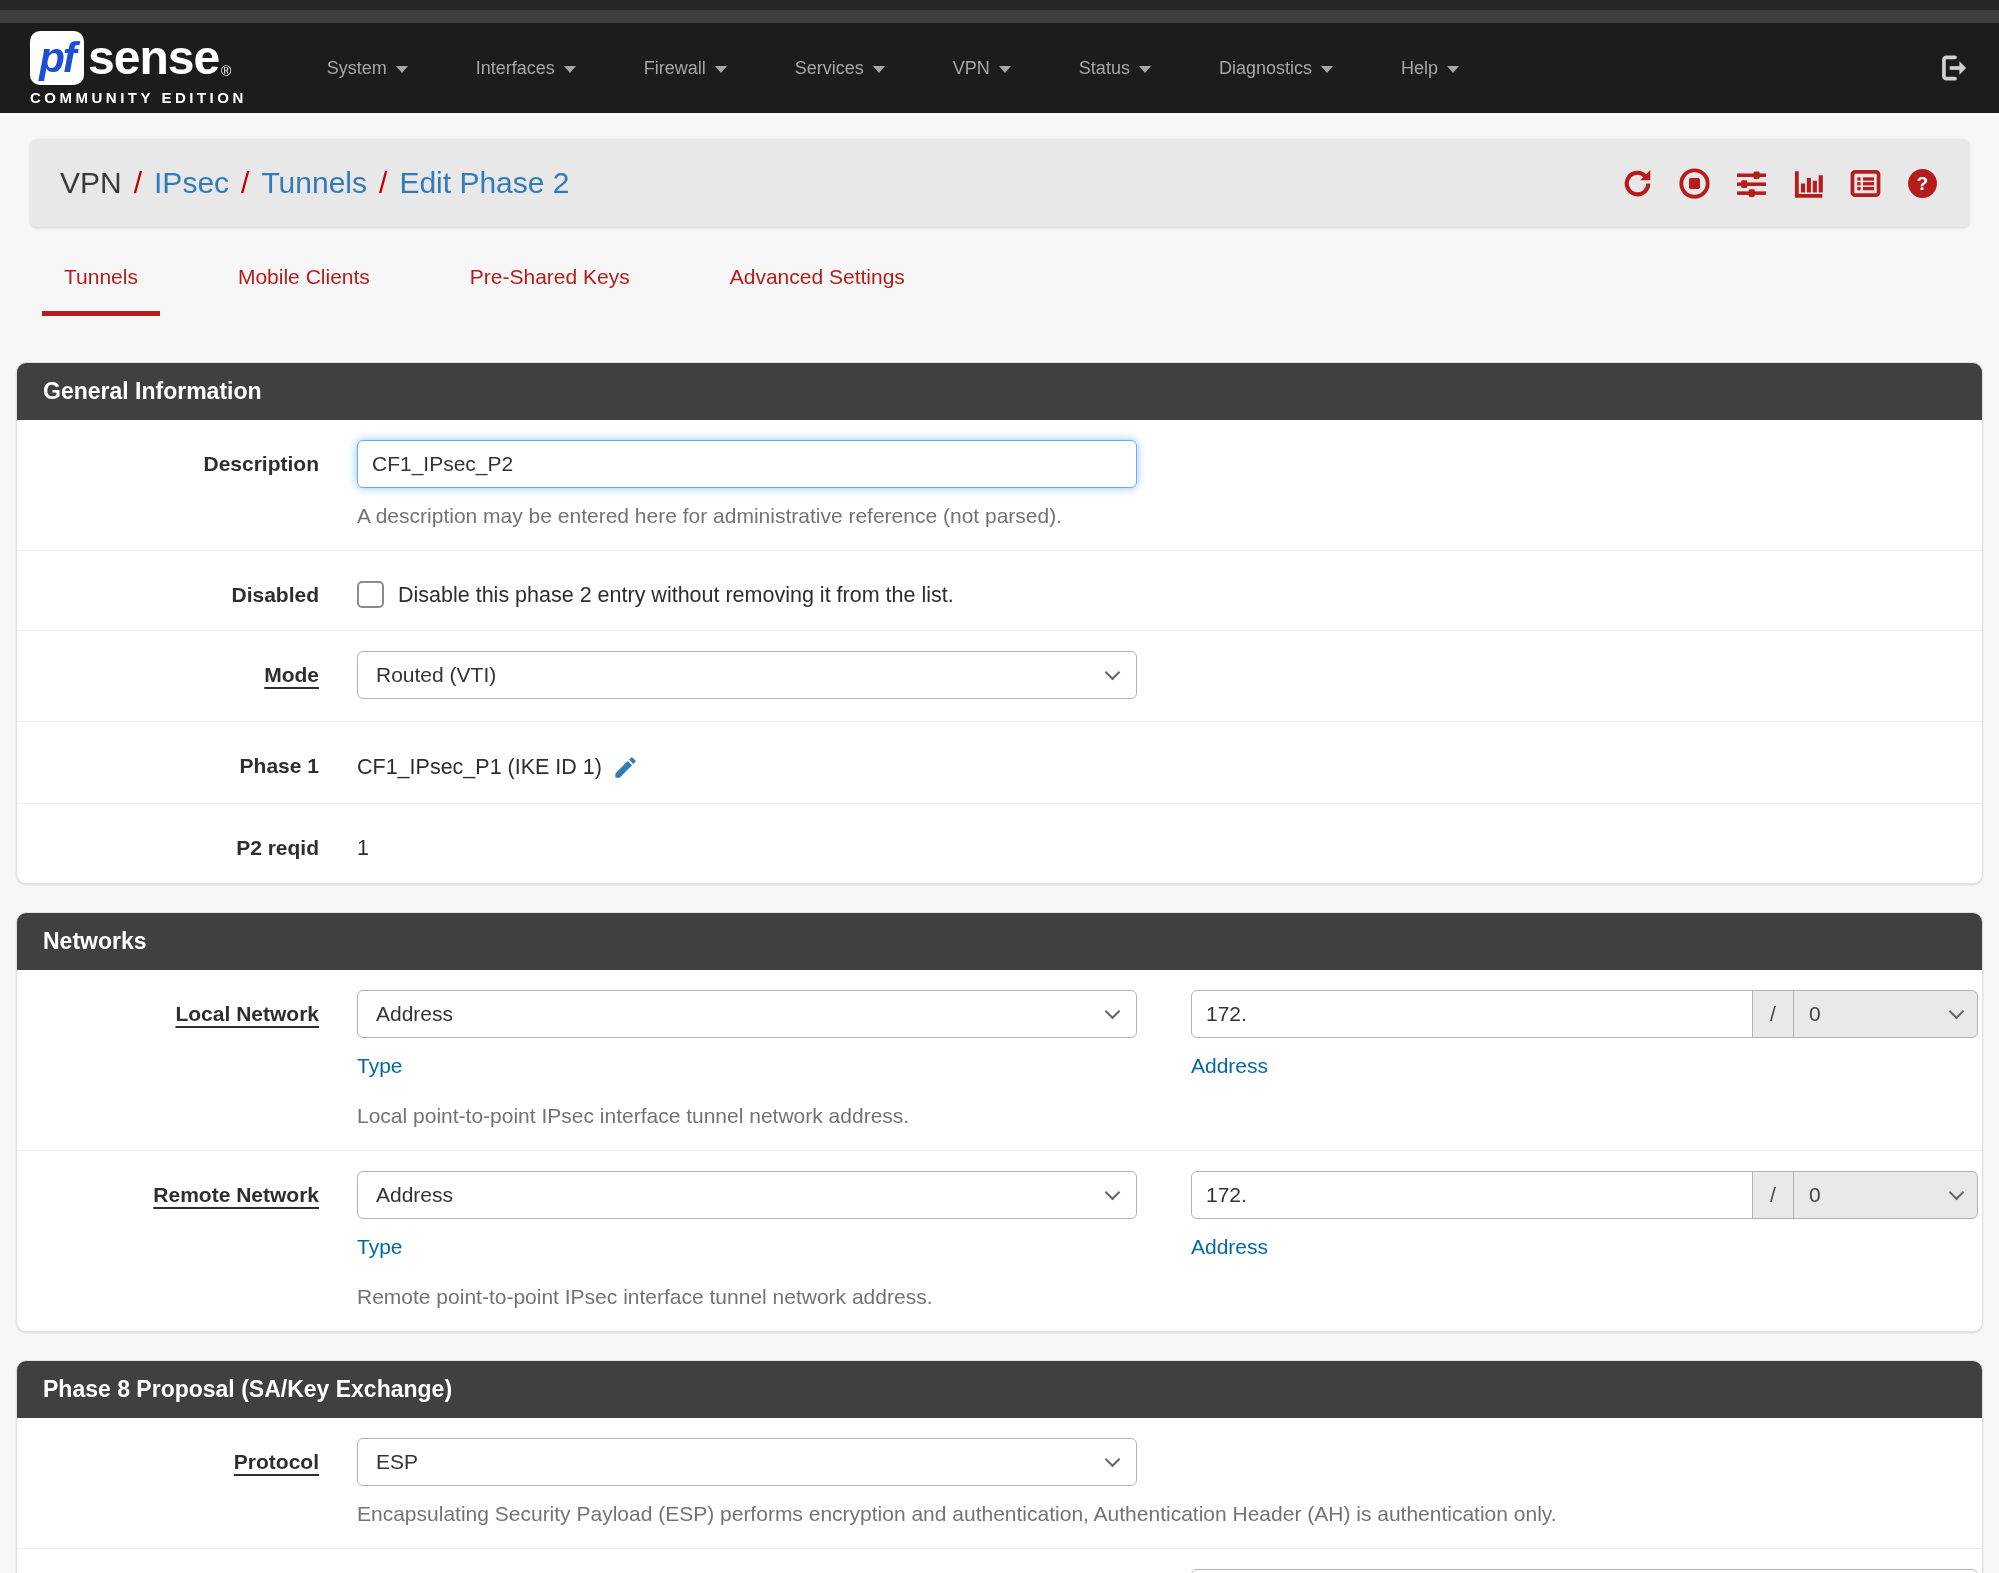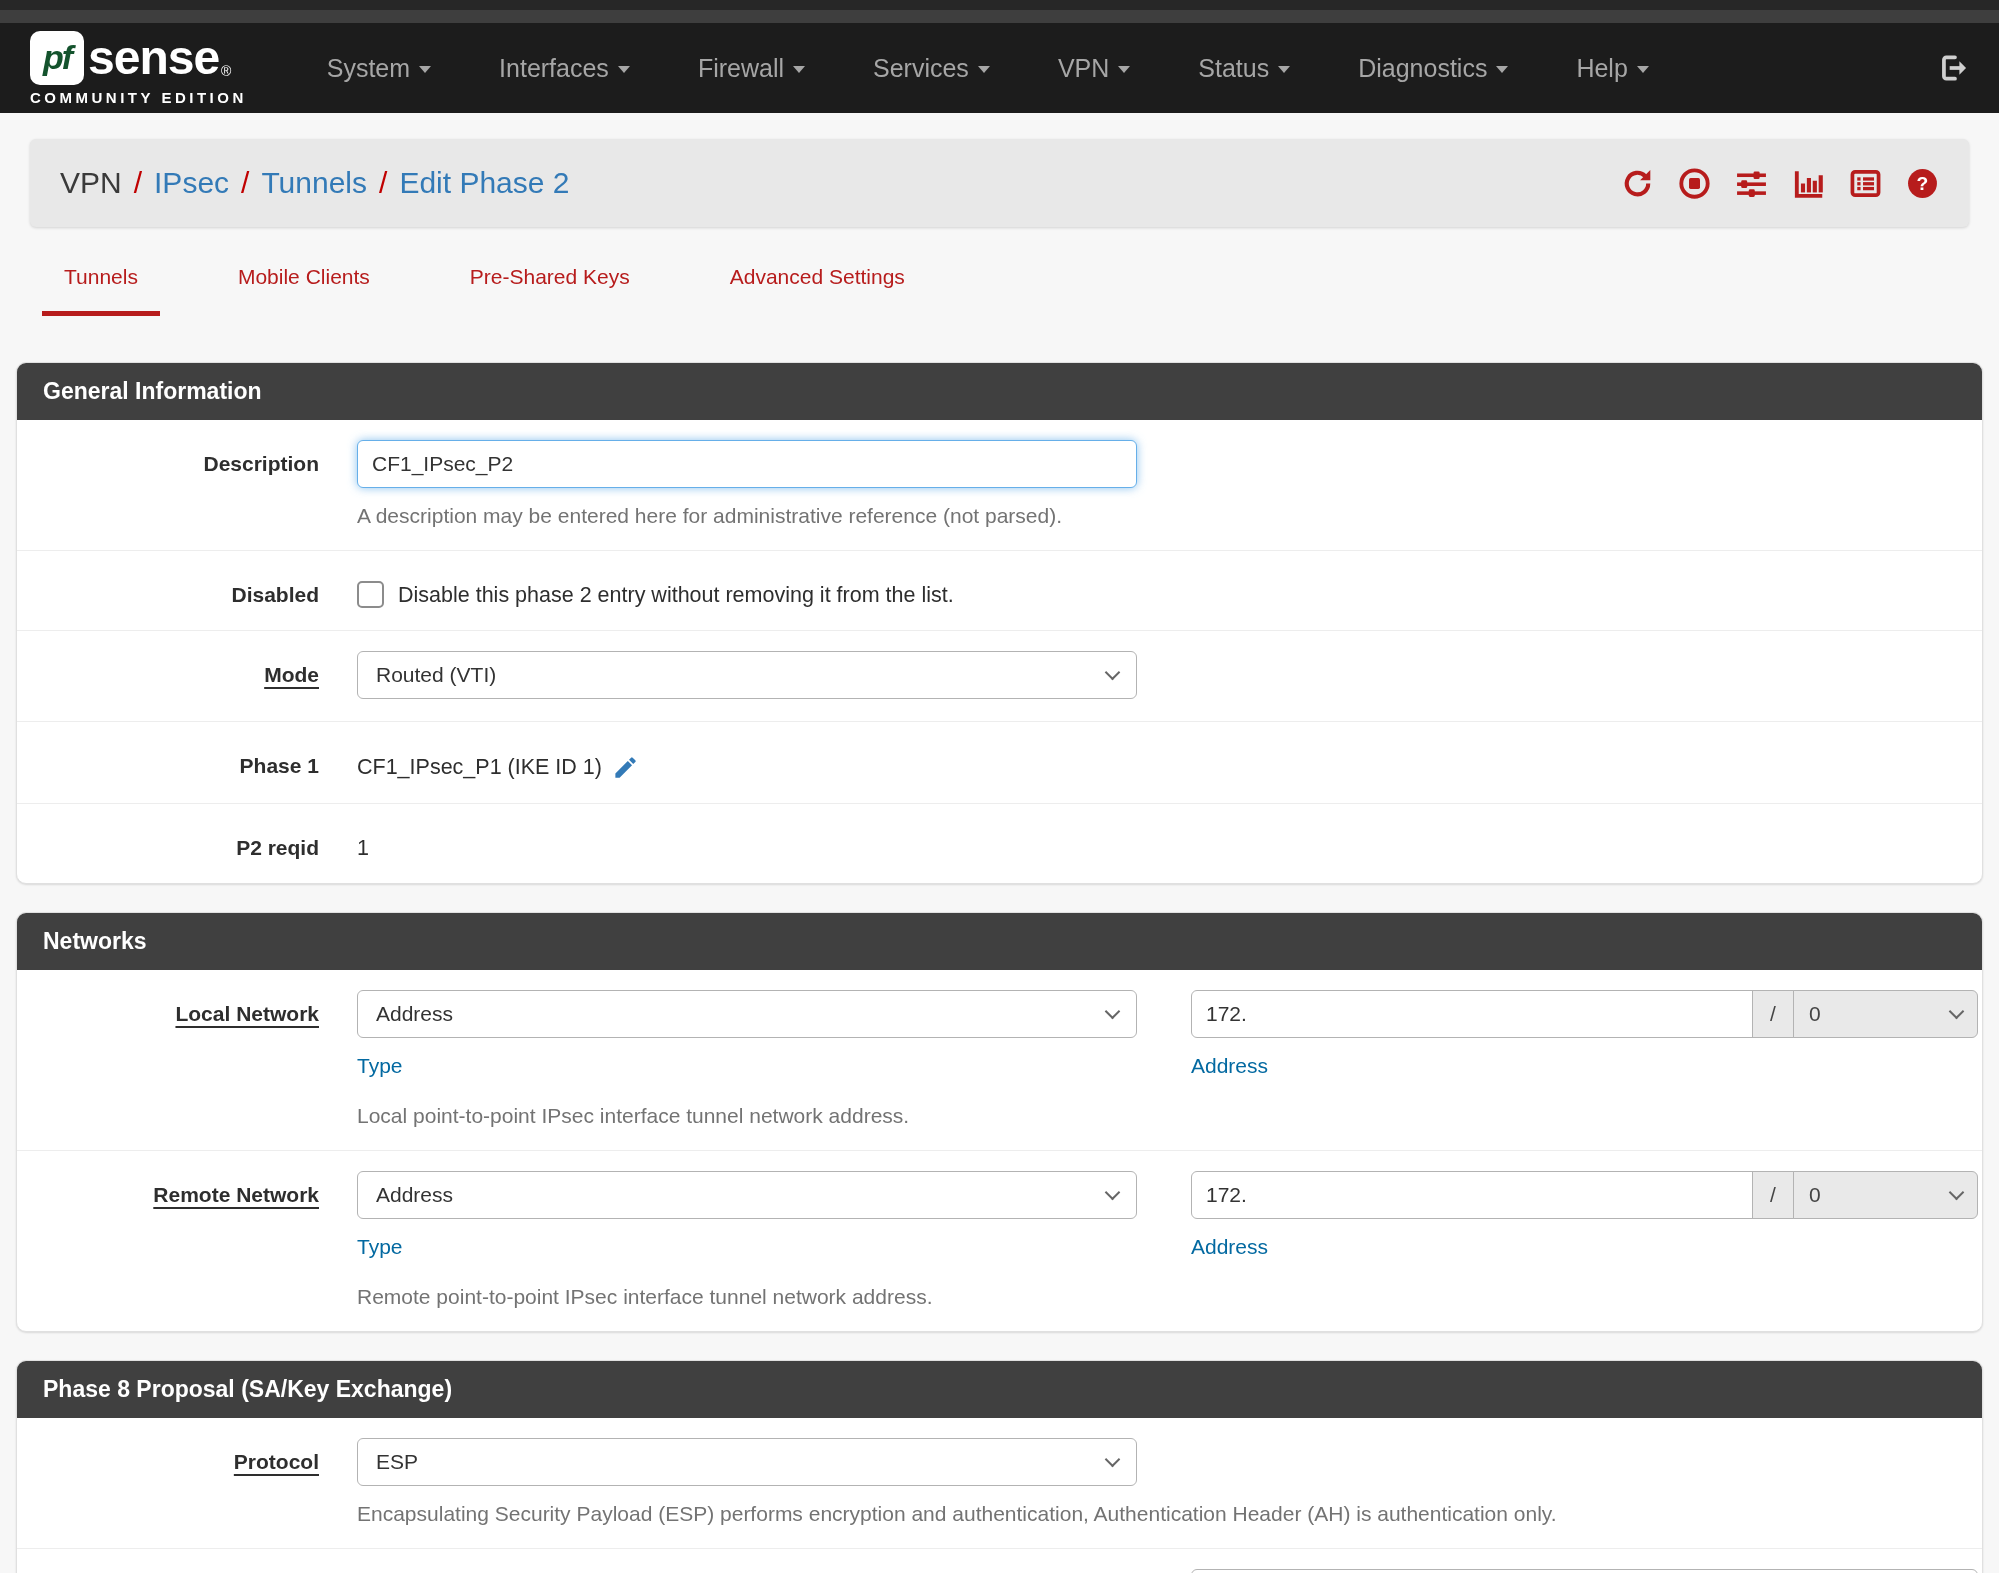--- a/index.html
+++ b/index.html
@@ -7,26 +7,26 @@
               font-family:"Liberation Sans", sans-serif; }
 
   
   .strip-a { height:10px; background:#272727; }
   .strip-b { height:13px; background:#3e3e3e; }
   .navbar  { height:90px; background:#1c1c1c; display:flex; align-items:center; padding:0 30px; }
   .brand { display:flex; flex-direction:column; margin-right:80px; cursor:pointer; }
   .brand-row { display:flex; align-items:center; }
   .pf-box { width:54px; height:54px; background:#fff; border-radius:10px; display:flex;
             align-items:center; justify-content:center; margin-right:4px; }
-  .pf-box span { font-size:34px; font-weight:bold; font-style:italic; color:#14532d; letter-spacing:-2px; }
+  .pf-box span { font-size:42px; font-weight:bold; font-style:italic; color:#1d4ed8; letter-spacing:-2px; }
   .brand-sense { font-size:48px; font-weight:bold; color:#fff; letter-spacing:-1px; }
   .brand-reg { font-size:14px; color:#fff; align-self:flex-end; margin:0 0 6px 2px; }
   .brand-sub { font-size:15px; font-weight:bold; color:#fff; letter-spacing:3.5px; margin-top:4px; }
   .nav-menu { display:flex; align-items:center; gap:68px; }
-  .nav-item { display:flex; align-items:center; color:#a6a6a6; font-size:25px; cursor:pointer; }
+  .nav-item { display:flex; align-items:center; color:#a6a6a6; font-size:18px; cursor:pointer; }
   .caret { width:0; height:0; border-left:6px solid transparent; border-right:6px solid transparent;
            border-top:7px solid #a6a6a6; margin-left:9px; margin-top:3px; }
   .nav-spacer { flex:1; }
   .logout-svg { width:32px; height:32px; cursor:pointer; }
 
   
   .crumbbar { margin:26px 30px 0; height:88px; background:#e8e8e8; border-radius:6px;
               box-shadow:0 1px 3px rgba(0,0,0,.15); display:flex; align-items:center;
               padding:0 30px; }
   .crumbs { display:flex; align-items:center; gap:12px; font-size:30px; }

